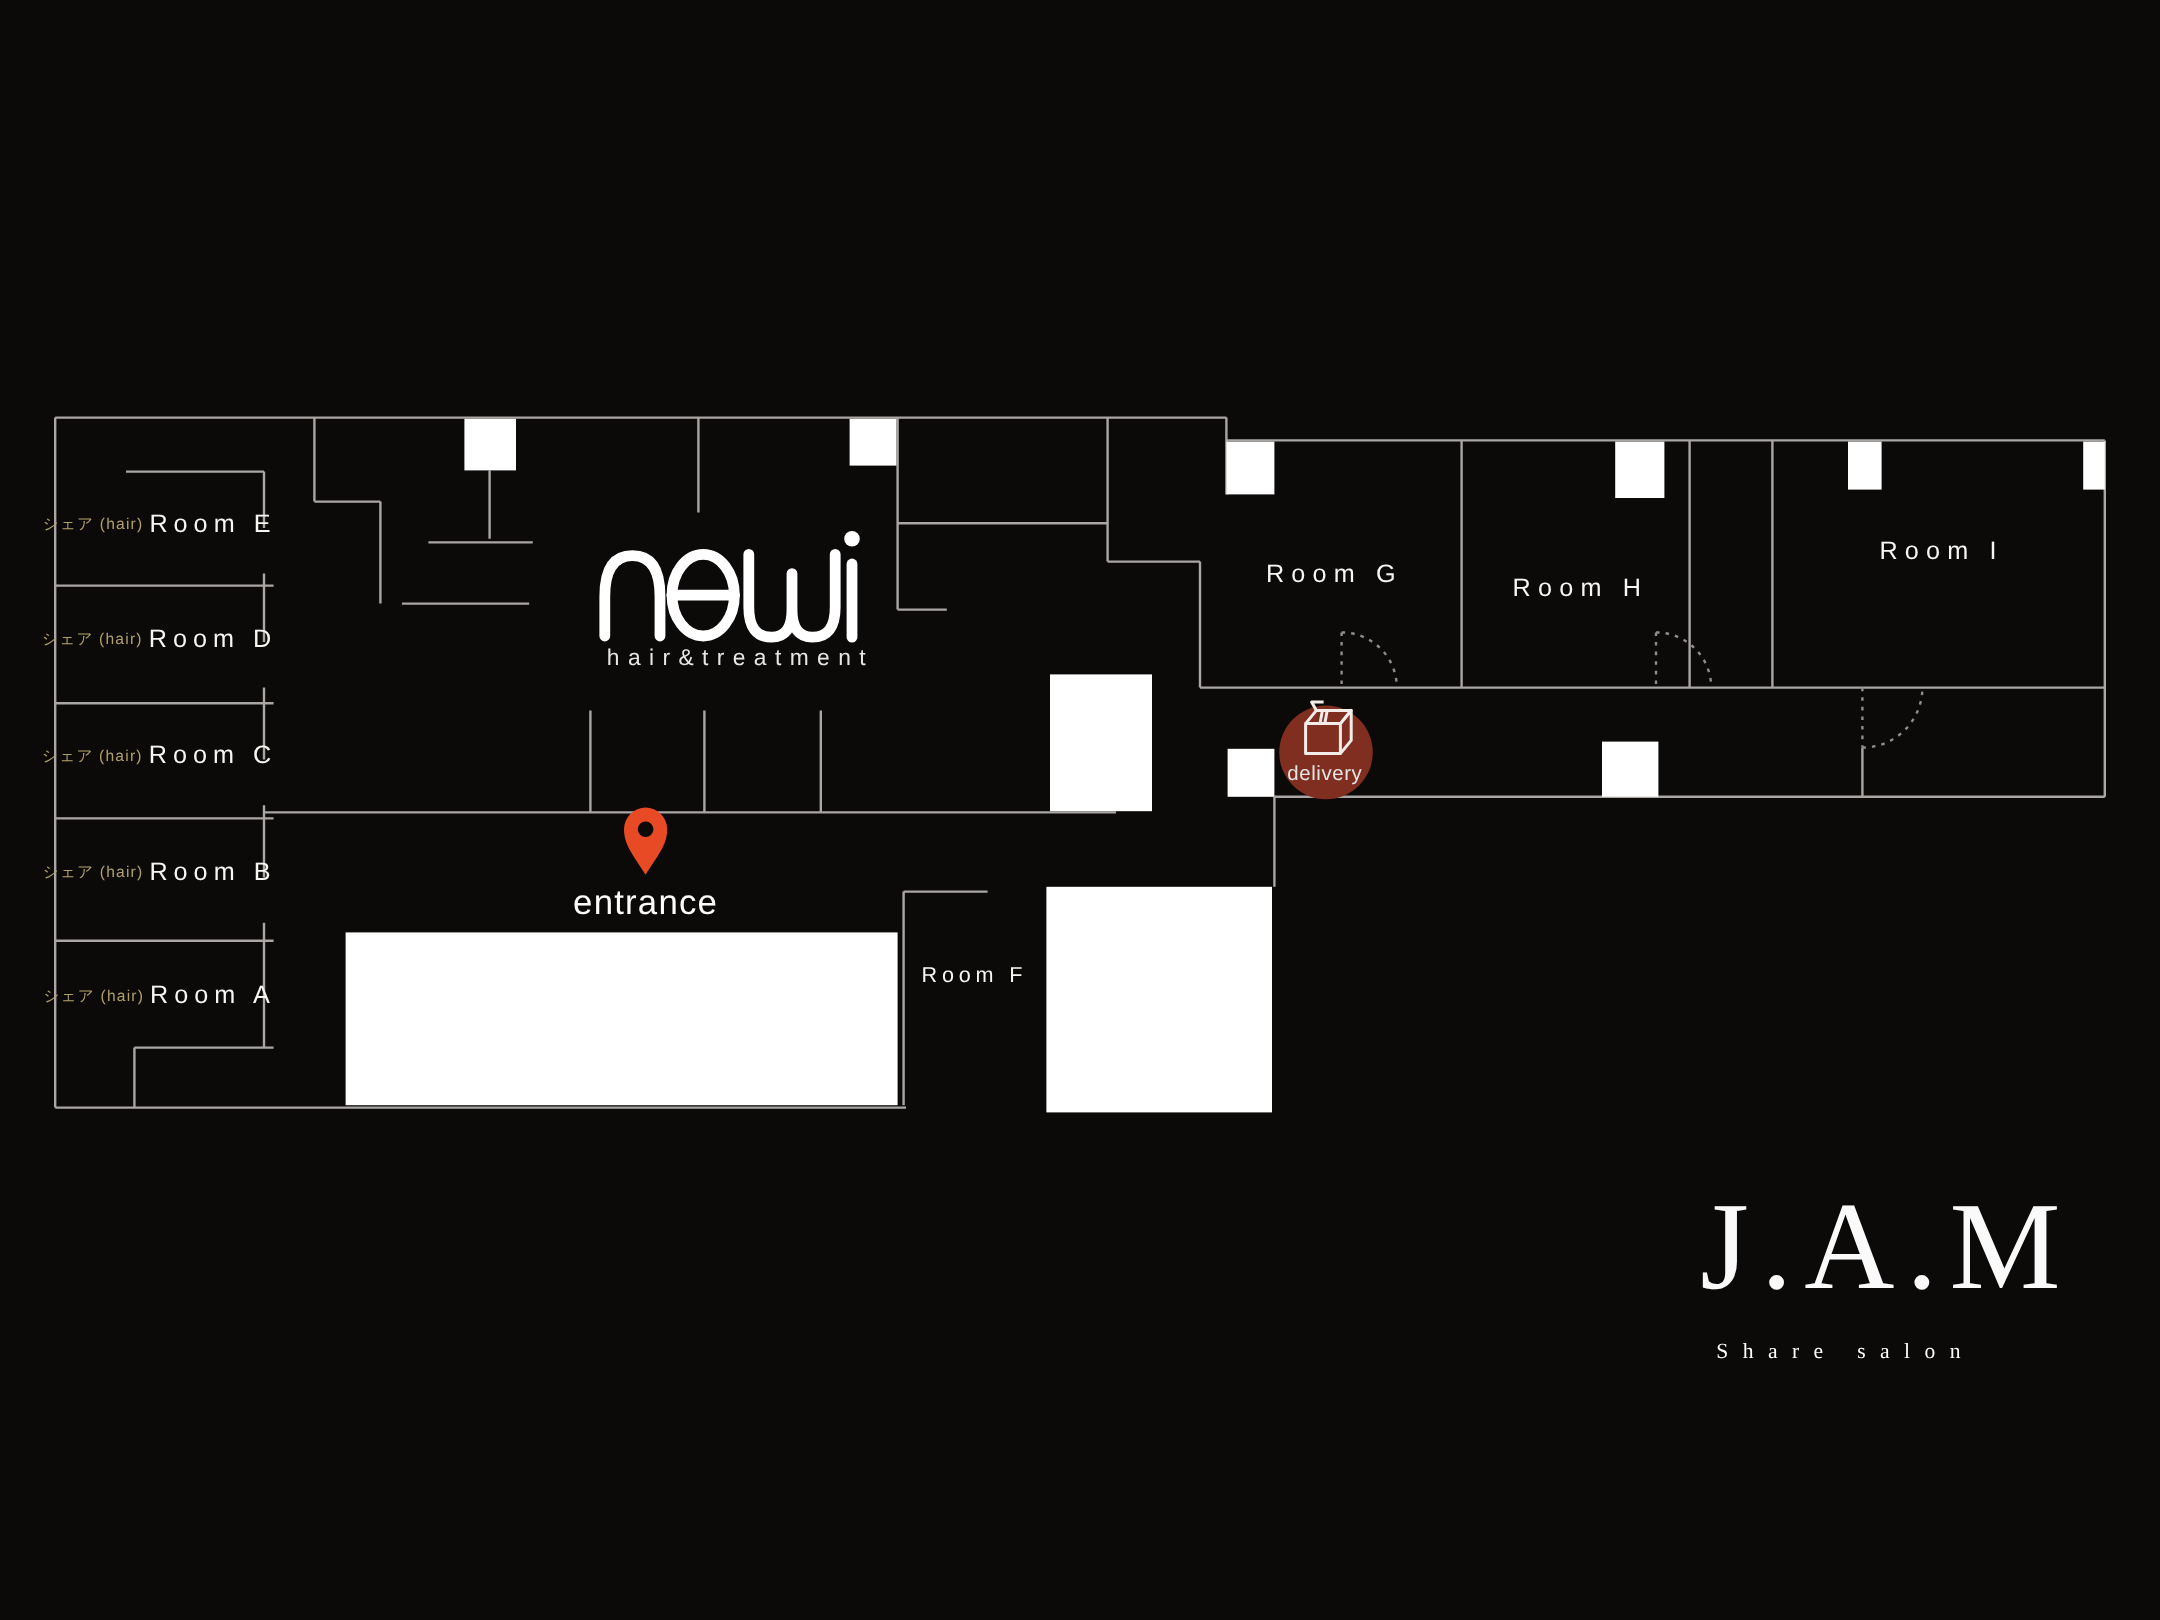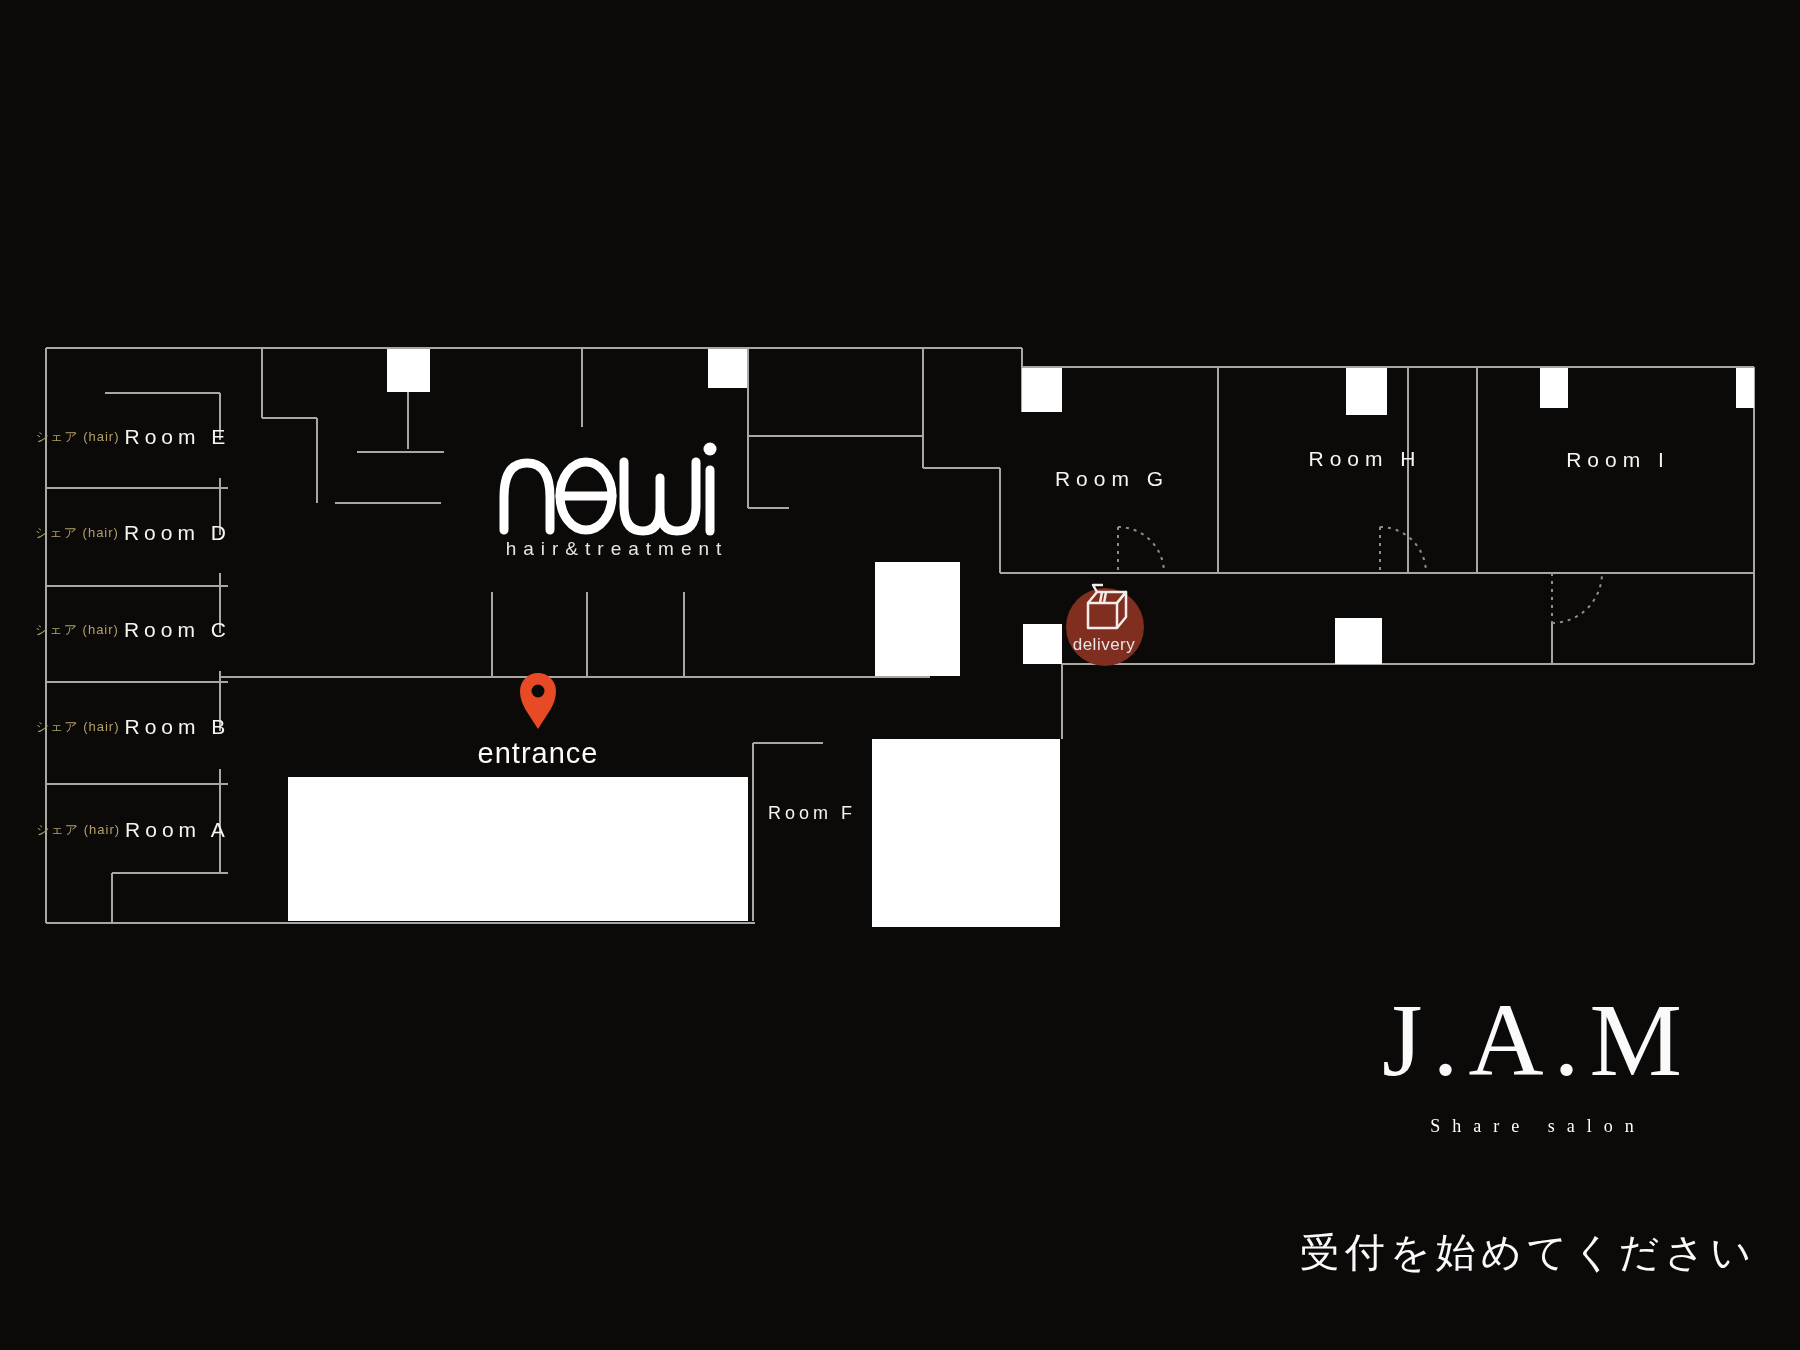--- a/index.html
+++ b/index.html
@@ -10,21 +10,21 @@
   #plan-svg{position:absolute;left:0;top:0;}
   .lbl{position:absolute;transform:translate(-50%,-50%);text-align:center;white-space:nowrap;}
   .room-left{display:flex;flex-direction:row;align-items:center;gap:5px;}
   .share-type{font-size:13px;letter-spacing:1px;color:#b1a169;}
   .room-name{font-size:21px;letter-spacing:5px;color:#f7f5f2;}
   .room-right{font-size:21px;letter-spacing:6px;color:#f7f5f2;}
   .room-f{font-size:18px;letter-spacing:4px;color:#f7f5f2;}
   .entrance-label{font-size:29px;font-weight:normal;letter-spacing:1px;color:#fdfcfb;}
   .delivery-label{font-size:17px;color:#e5e5e5;letter-spacing:0.5px;}
   .newi-tagline{font-size:19px;letter-spacing:7px;color:#e8e6e4;font-weight:400;margin-left:13px;}
-  .jam-logo{font-family:"Liberation Serif","DejaVu Serif",serif;font-size:104px;letter-spacing:10px;color:#fbfafa;}
+  .jam-logo{font-family:"Liberation Serif","DejaVu Serif",serif;font-size:104px;letter-spacing:10px;color:#fbfafa;margin-left:35px;}
   .jam-sub{font-family:Liberation Serif, serif;font-size:18px;letter-spacing:12px;color:#ffffff;}
   .jp-line{font-size:40px;letter-spacing:5px;color:#fbfafa;font-family:"DejaVu Sans","Liberation Sans",sans-serif;}
 </style>
 </head>
 <body>
 
 <div id="stage">
 
   <svg id="plan-svg" width="1800" height="1350" viewBox="0 0 1800 1350">
 
@@ -111,29 +111,28 @@
   <div class="lbl room-left" style="left:133px;top:727px;">
     <span class="share-type">シェア (hair)</span>
     <span class="room-name">Room B</span>
   </div>
   <div class="lbl room-left" style="left:133px;top:830px;">
     <span class="share-type">シェア (hair)</span>
     <span class="room-name">Room A</span>
   </div>
 
   <div class="lbl room-right" style="left:1112px;top:479px;">Room G</div>
-  <div class="lbl room-right" style="left:1317px;top:459px;margin-left:48px;">Room H</div>
+  <div class="lbl room-right" style="left:1317px;top:491px;">Room H</div>
   <div class="lbl room-right" style="left:1618px;top:460px;text-align:right;">Room I</div>
 
   <div class="lbl room-f" style="left:812px;top:813px;">Room F</div>
 
   <div class="lbl entrance-label" style="left:538px;top:753px;">entrance</div>
 
   <div class="lbl delivery-label" style="left:1104px;top:645px;">delivery</div>
 
   <div class="lbl newi-tagline" style="left:604px;top:549px;">hair&amp;treatment</div>
 
   <div class="lbl jam-logo" style="left:1537px;top:1039px;">J.A.M</div>
   <div class="lbl jam-sub" style="left:1538px;top:1126px;">Share salon</div>
 
-  <div class="lbl jp-line" style="left:1528px;top:1252px;">受付を始めてください</div>
 
 </div>
 
 </body></html>

